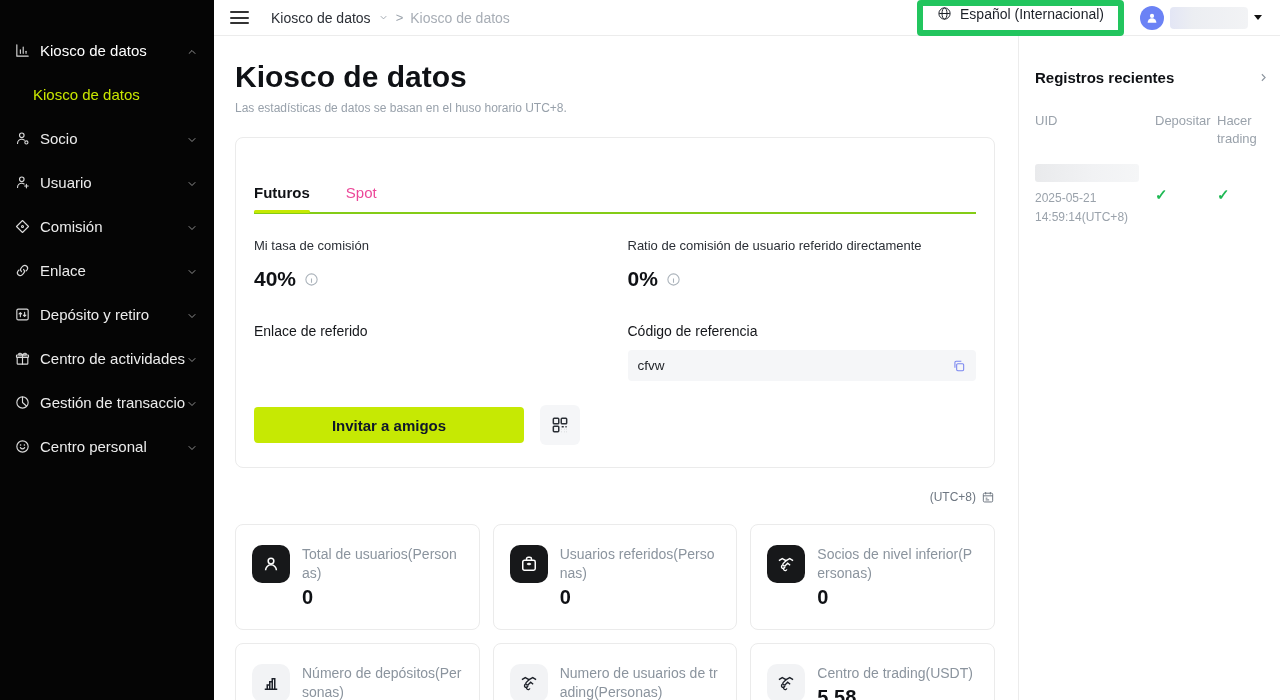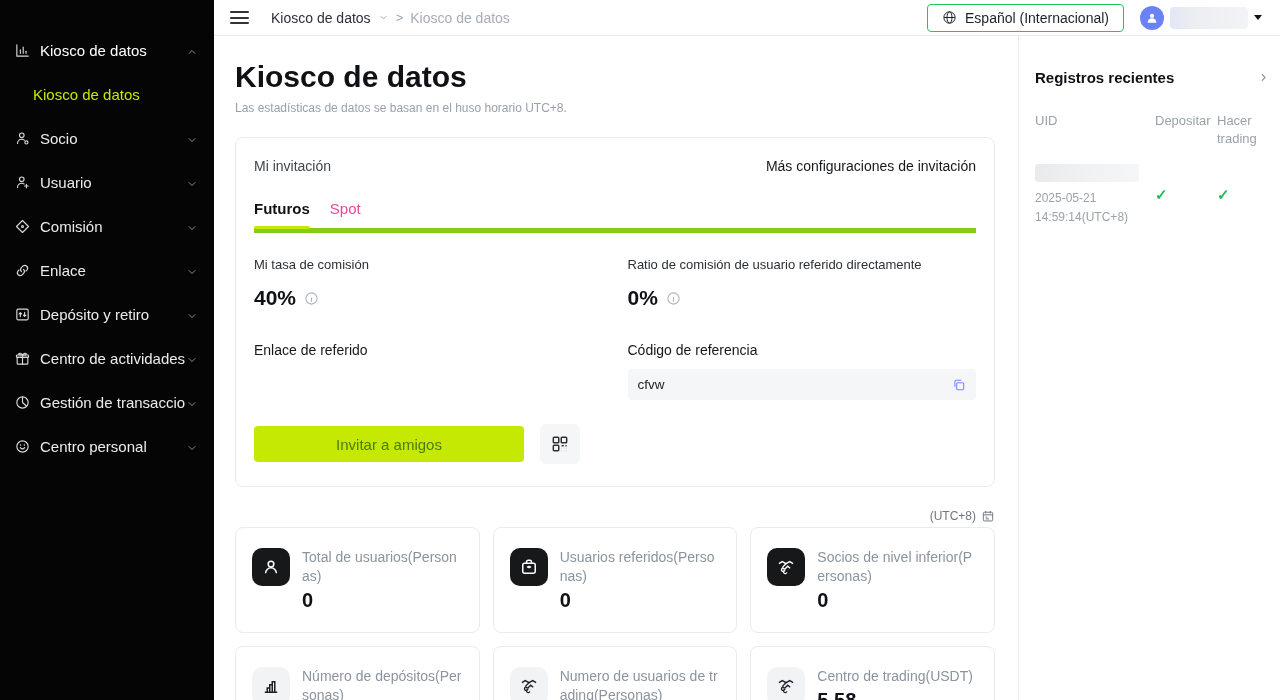--- a/index.html
+++ b/index.html
@@ -28,58 +28,58 @@
   
   .main { flex:1; display:flex; flex-direction:column; min-width:0; }
   .topbar { height:36px; border-bottom:1px solid #ececec; display:flex; align-items:center; padding:0 18px 0 16px; background:#fff; }
   .burger { width:19px; cursor:pointer; margin-right:22px; }
   .burger div { height:2px; background:#333; border-radius:1px; margin:3.5px 0; }
   .crumb { display:flex; align-items:center; font-size:14px; gap:7px; }
   .crumb .root { color:#2b2f36; }
   .crumb .sep { color:#9aa2ab; font-size:13px; }
   .crumb .cur { color:#a7adb5; }
   .top-right { margin-left:auto; display:flex; align-items:center; gap:16px; }
-  .lang-btn { display:flex; align-items:center; gap:8px; border:1px solid #22c55e; border-radius:4px; height:28px; padding:0 14px; font-size:14px; color:#1d2129; cursor:pointer; background:#fff; }
+  .lang-btn { display:flex; align-items:flex-start; gap:8px; border:6px solid #22c55e; border-radius:4px; height:36px; padding:0 14px; font-size:14px; color:#1d2129; cursor:pointer; background:#fff; }
   .account { display:flex; align-items:center; gap:6px; cursor:pointer; }
   .avatar { width:24px; height:24px; border-radius:50%; background:#6b82f5; display:flex; align-items:center; justify-content:center; }
   .name-blob { width:78px; height:22px; border-radius:4px; background:linear-gradient(90deg,#e3e6f5,#eceef2 30%,#f2f3f5); }
   .caret { width:0; height:0; border-left:4.5px solid transparent; border-right:4.5px solid transparent; border-top:5.5px solid #111; }
 
   .content { flex:1; display:flex; min-height:0; }
   .center { flex:1; padding:0 23px 0 21px; min-width:0; }
 
   h1.page-title { margin-top:24px; font-size:30px; font-weight:700; color:#0f1115; }
   .page-sub { margin-top:7px; font-size:12px; color:#98a1ab; }
 
   
   .inv-card { margin-top:22px; border:1px solid #ebebeb; border-radius:8px; padding:20px 18px 22px 18px; }
   .inv-head { display:flex; align-items:center; justify-content:space-between; }
   .inv-title { font-size:14px; color:#40464e; font-weight:500; }
   .inv-more { font-size:14px; color:#15171b; cursor:pointer; }
-  .tabs { display:flex; gap:20px; margin-top:26px; border-bottom:5px solid #84cc16; }
+  .tabs { display:flex; gap:36px; margin-top:26px; border-bottom:2px solid #84cc16; }
   .tab { padding-bottom:11px; font-size:15px; cursor:pointer; position:relative; color:#ec4899; }
   .tab.active { color:#0f1115; font-weight:700; }
   .tab.active::after { content:""; position:absolute; left:0; right:0; bottom:-1px; height:3px; background:#c6e903; border-radius:2px; }
   .rates { display:grid; grid-template-columns:1fr 1fr; column-gap:25px; margin-top:24px; }
   .rate-label { font-size:13px; color:#2b2f36; }
   .rate-value { margin-top:14px; display:flex; align-items:center; gap:8px; font-size:21px; font-weight:700; color:#0f1115;text-align:center; }
   .links { display:grid; grid-template-columns:1fr 1fr; column-gap:25px; margin-top:32px; }
   .link-label { font-size:14px; color:#15171b; }
   .link-input { margin-top:11px; height:31px; background:#f5f6f8; border-radius:4px; display:flex; align-items:center; padding:0 10px; font-size:13.5px; color:#23262b; cursor:text; }
   .link-input .val { white-space:nowrap; overflow:hidden; }
   .blur-blob { height:16px; border-radius:3px; background:linear-gradient(90deg,#e7e8ea,#f0f1f3 60%,#f4f5f6); }
   .link-input .blur-blob { width:130px; margin-left:2px; }
   .link-input .spacer { flex:1; }
   .invite-row { display:flex; align-items:center; margin-top:24px; gap:16px; }
-  .invite-btn { width:270px; height:36px; background:#c6e903; border:none; border-radius:4px; font-size:15px; font-weight:400; color:#4d7c0f; cursor:pointer; font-family:"Liberation Sans",sans-serif; }
+  .invite-btn { width:270px; height:36px; background:#c6e903; border:none; border-radius:4px; font-size:15px; font-weight:700; color:#0f172a; cursor:pointer; font-family:"Liberation Sans",sans-serif; }
   .qr-btn { width:40px; height:40px; background:#f5f6f8; border-radius:6px; display:flex; align-items:center; justify-content:center; cursor:pointer; }
 
   
   .tz-row { display:flex; justify-content:flex-end; align-items:center; gap:5px; margin-top:22px; font-size:12px; color:#6d7681; }
-  .stats-grid { display:grid; grid-template-columns:repeat(3,1fr); gap:13px; margin-top:4px; }
+  .stats-grid { display:grid; grid-template-columns:repeat(3,1fr); gap:13px; margin-top:20px; }
   .stat-card { border:1px solid #ebebeb; border-radius:8px; padding:20px 16px; display:flex; align-items:flex-start; min-height:94px; }
   .stat-icon { width:38px; height:38px; border-radius:10px; display:flex; align-items:center; justify-content:center; flex:0 0 auto; }
   .stat-icon.dark { background:#17181a; }
   .stat-icon.light { background:#f2f3f5; }
   .stat-text { margin-left:12px; min-width:0; }
   .stat-label { font-size:14px; color:#8b949e; line-height:1.35; word-break:break-all; max-width:170px; }
   .stat-value { margin-top:3px; font-size:20px; font-weight:700; color:#0f1115; }
 
   
   .rpanel { width:262px; min-width:262px; border-left:1px solid #ececec; padding:0 10px 0 16px; }
@@ -284,24 +284,20 @@
       </div>
     </div>
 
     <div class="content">
 
       <div class="center">
         <h1 class="page-title">Kiosco de datos</h1>
         <div class="page-sub">Las estadísticas de datos se basan en el huso horario UTC+8.</div>
 
         <div class="inv-card">
-          <div class="inv-head">
-            <div class="inv-title">Mi invitación</div>
-            <div class="inv-more">Más configuraciones de invitación</div>
-          </div>
           <div class="tabs">
             <div class="tab active">Futuros</div>
             <div class="tab">Spot</div>
           </div>
 
           <div class="rates">
             <div>
               <div class="rate-label">Mi tasa de comisión</div>
               <div class="rate-value">
                 <span>40%</span>

